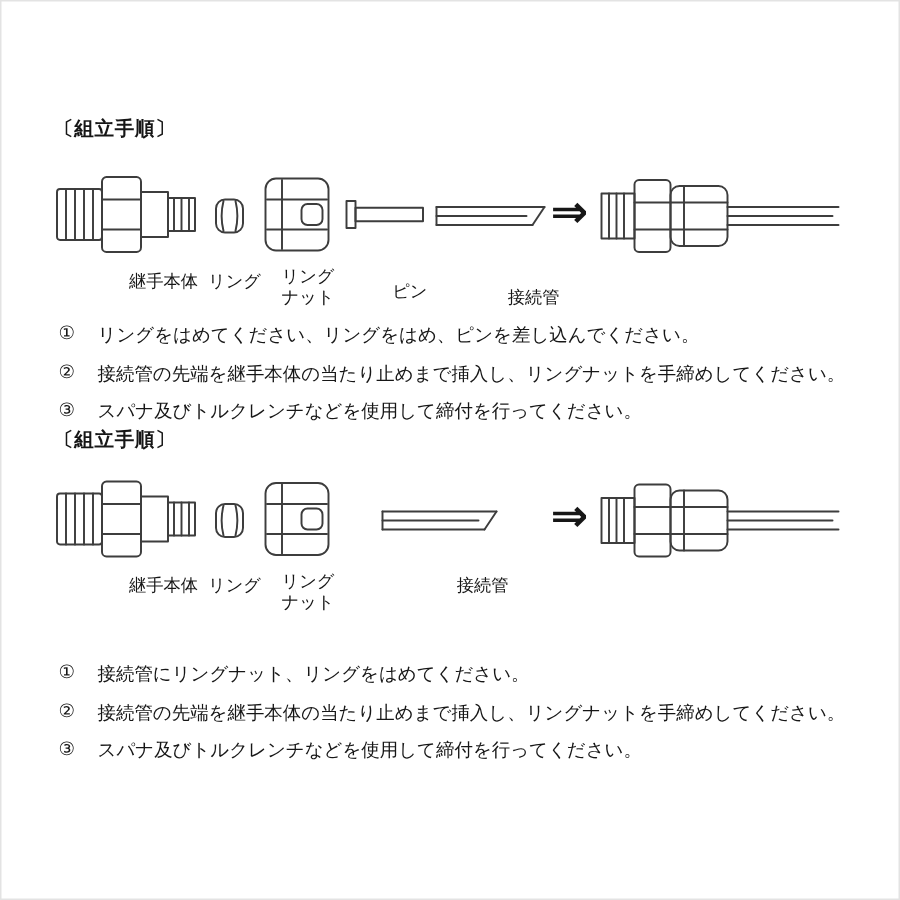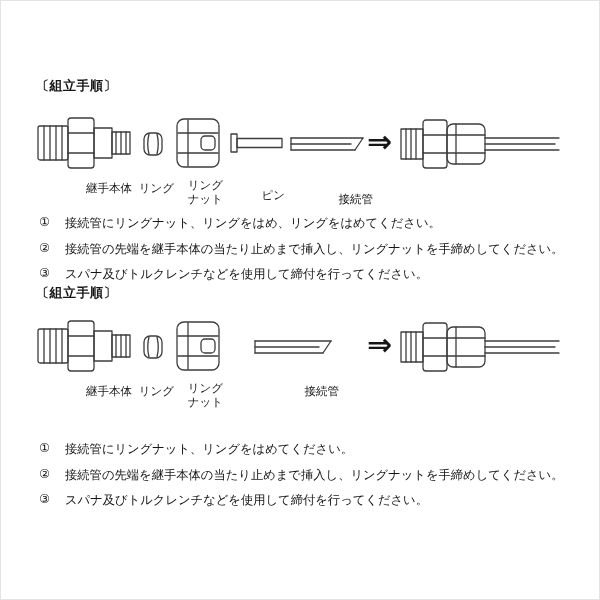--- a/index.html
+++ b/index.html
@@ -106,21 +106,21 @@
   <div class="abs part-label" style="left:35px;  top:181px; width:96px;">継手本体</div>
   <div class="abs part-label" style="left:131px; top:181px; width:42px;">リング</div>
   <div class="abs part-label" style="left:172px; top:178px; width:50px;">リング
 ナット</div>
   <div class="abs part-label" style="left:228px; top:188px; width:56px;">ピン</div>
   <div class="abs part-label" style="left:284px; top:192px; width:88px;">接続管</div>
 
   <div class="abs steps" style="left:38px; top:214px; width:540px;">
     <div class="step">
       <span class="step-num">①</span>
-      <span class="step-text">接続管にリングナット、リングをはめ、リングをはめてください。</span>
+      <span class="step-text">リングをはめてください、リングをはめ、ピンを差し込んでください。</span>
     </div>
     <div class="step">
       <span class="step-num">②</span>
       <span class="step-text">接続管の先端を継手本体の当たり止めまで挿入し、リングナットを手締めしてください。</span>
     </div>
     <div class="step">
       <span class="step-num">③</span>
       <span class="step-text">スパナ及びトルクレンチなどを使用して締付を行ってください。</span>
     </div>
   </div>

